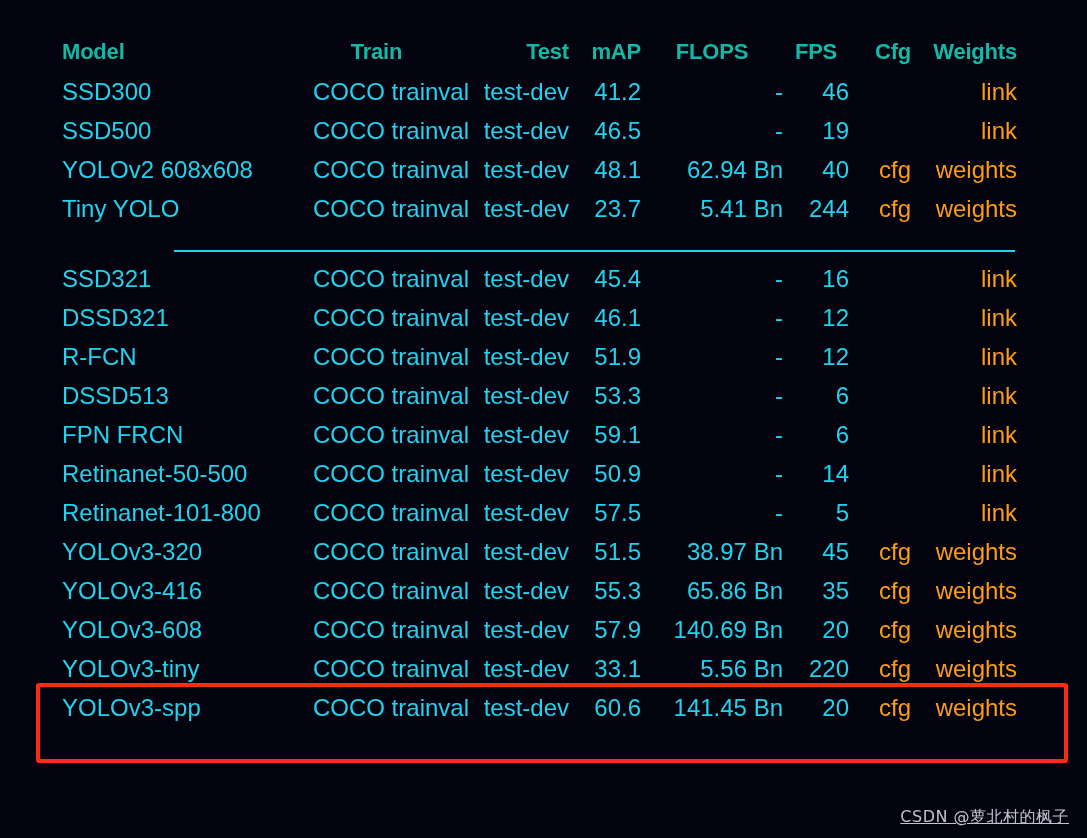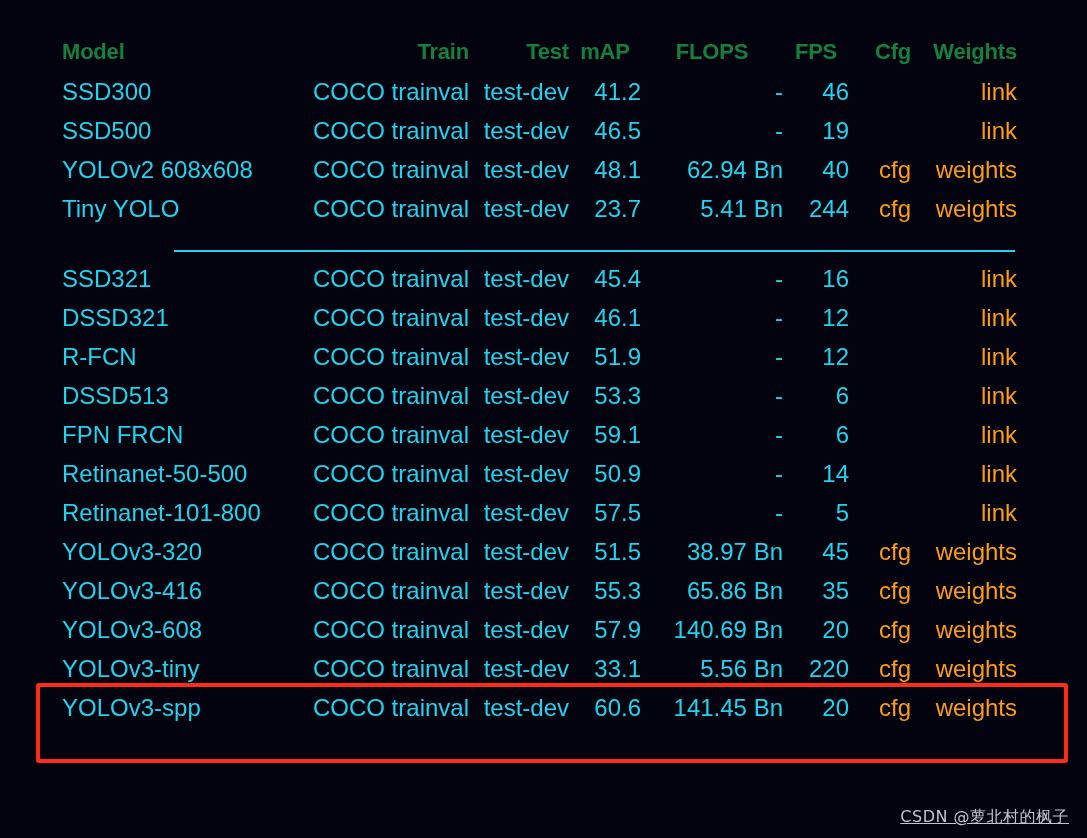--- a/index.html
+++ b/index.html
@@ -38,21 +38,21 @@
     line-height: 39px;
     height: 39px;
     font-size: 24px;
     color: #22d3ee;
     vertical-align: middle;
   }
 
   table.perf thead th {
     font-weight: bold;
     font-size: 22px;
-    color: #15803d;
+    color: #14b8a6;
     height: 40px;
     line-height: 40px;
     letter-spacing: -0.2px;
   }
 
   
   col.c-model   { width: 222px; }
   col.c-train   { width: 185px; }
   col.c-test    { width: 100px; }
   col.c-map     { width: 72px; }
@@ -64,23 +64,23 @@
   td.cell-model   { text-align: left;  padding-left: 17px; }
   td.cell-train   { text-align: right; padding-right: 2px; }
   td.cell-test    { text-align: right; }
   td.cell-map     { text-align: right; }
   td.cell-flops   { text-align: right; }
   td.cell-fps     { text-align: right; }
   td.cell-cfg     { text-align: right; }
   td.cell-weights { text-align: right; }
 
   th.head-model   { text-align: left;  padding-left: 17px; }
-  th.head-train   { text-align: right; padding-right: 2px; }
+  th.head-train   { text-align: center; padding-right: 2px; }
   th.head-test    { text-align: right; margin-top: 24px; }
-  th.head-map     { }
+  th.head-map     { text-align: right; }
   th.head-flops   { text-align: center; }
   th.head-fps     { text-align: center; }
   th.head-cfg     { text-align: right; }
   th.head-weights { text-align: right; }
 
   .link {
     color: #ff9d12;
     text-decoration: none;
     cursor: pointer;
   }

